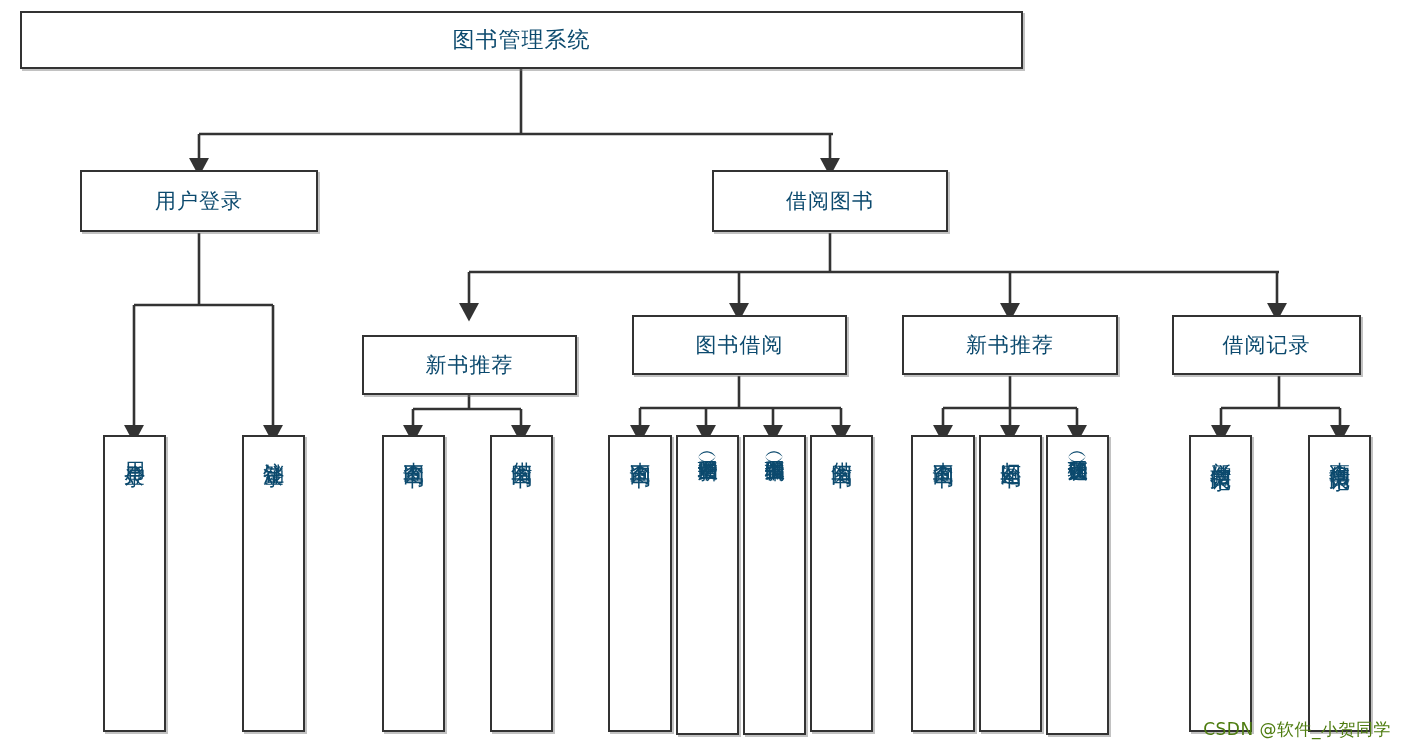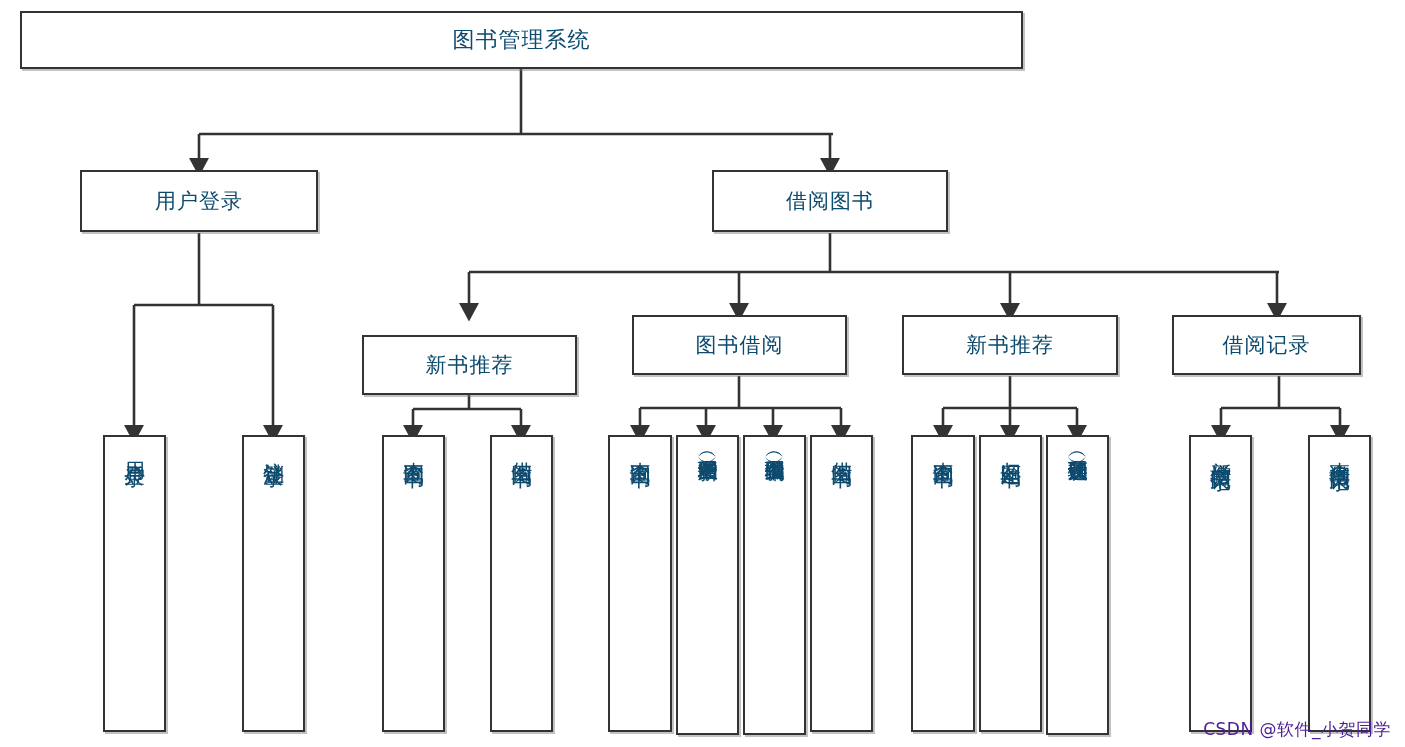--- a/index.html
+++ b/index.html
@@ -65,21 +65,21 @@
   }
   .node.vert.tall .label {
     font-size: 20px;
     letter-spacing: 0px;
   }
   .watermark {
     position: absolute;
     right: 14px;
     bottom: 6px;
     font-size: 17px;
-    color: #4c1d95;
+    color: #4d7c0f;
     letter-spacing: 0.5px;
     white-space: nowrap;
     user-select: none;
   }
 </style>
 </head>
 <body>
 
 <div id="canvas">
 

